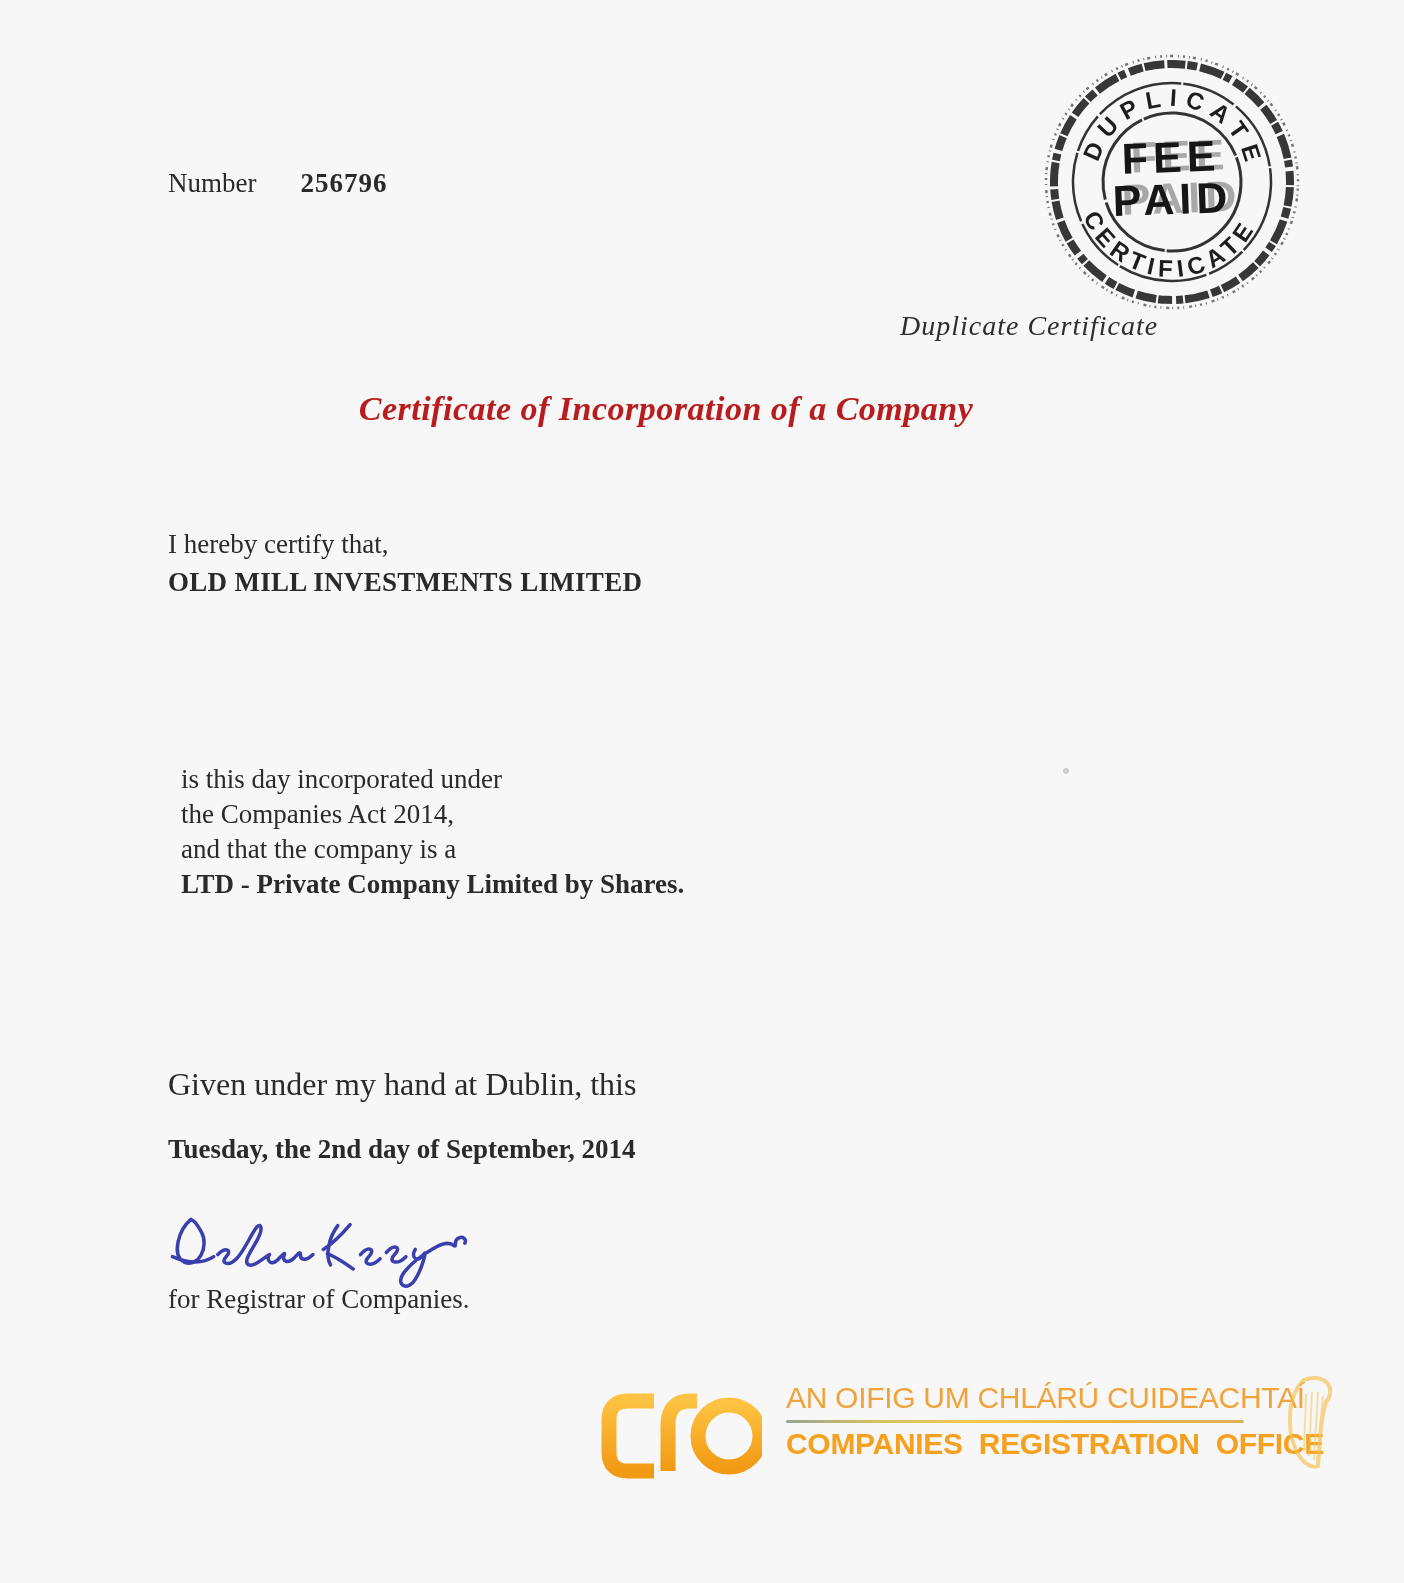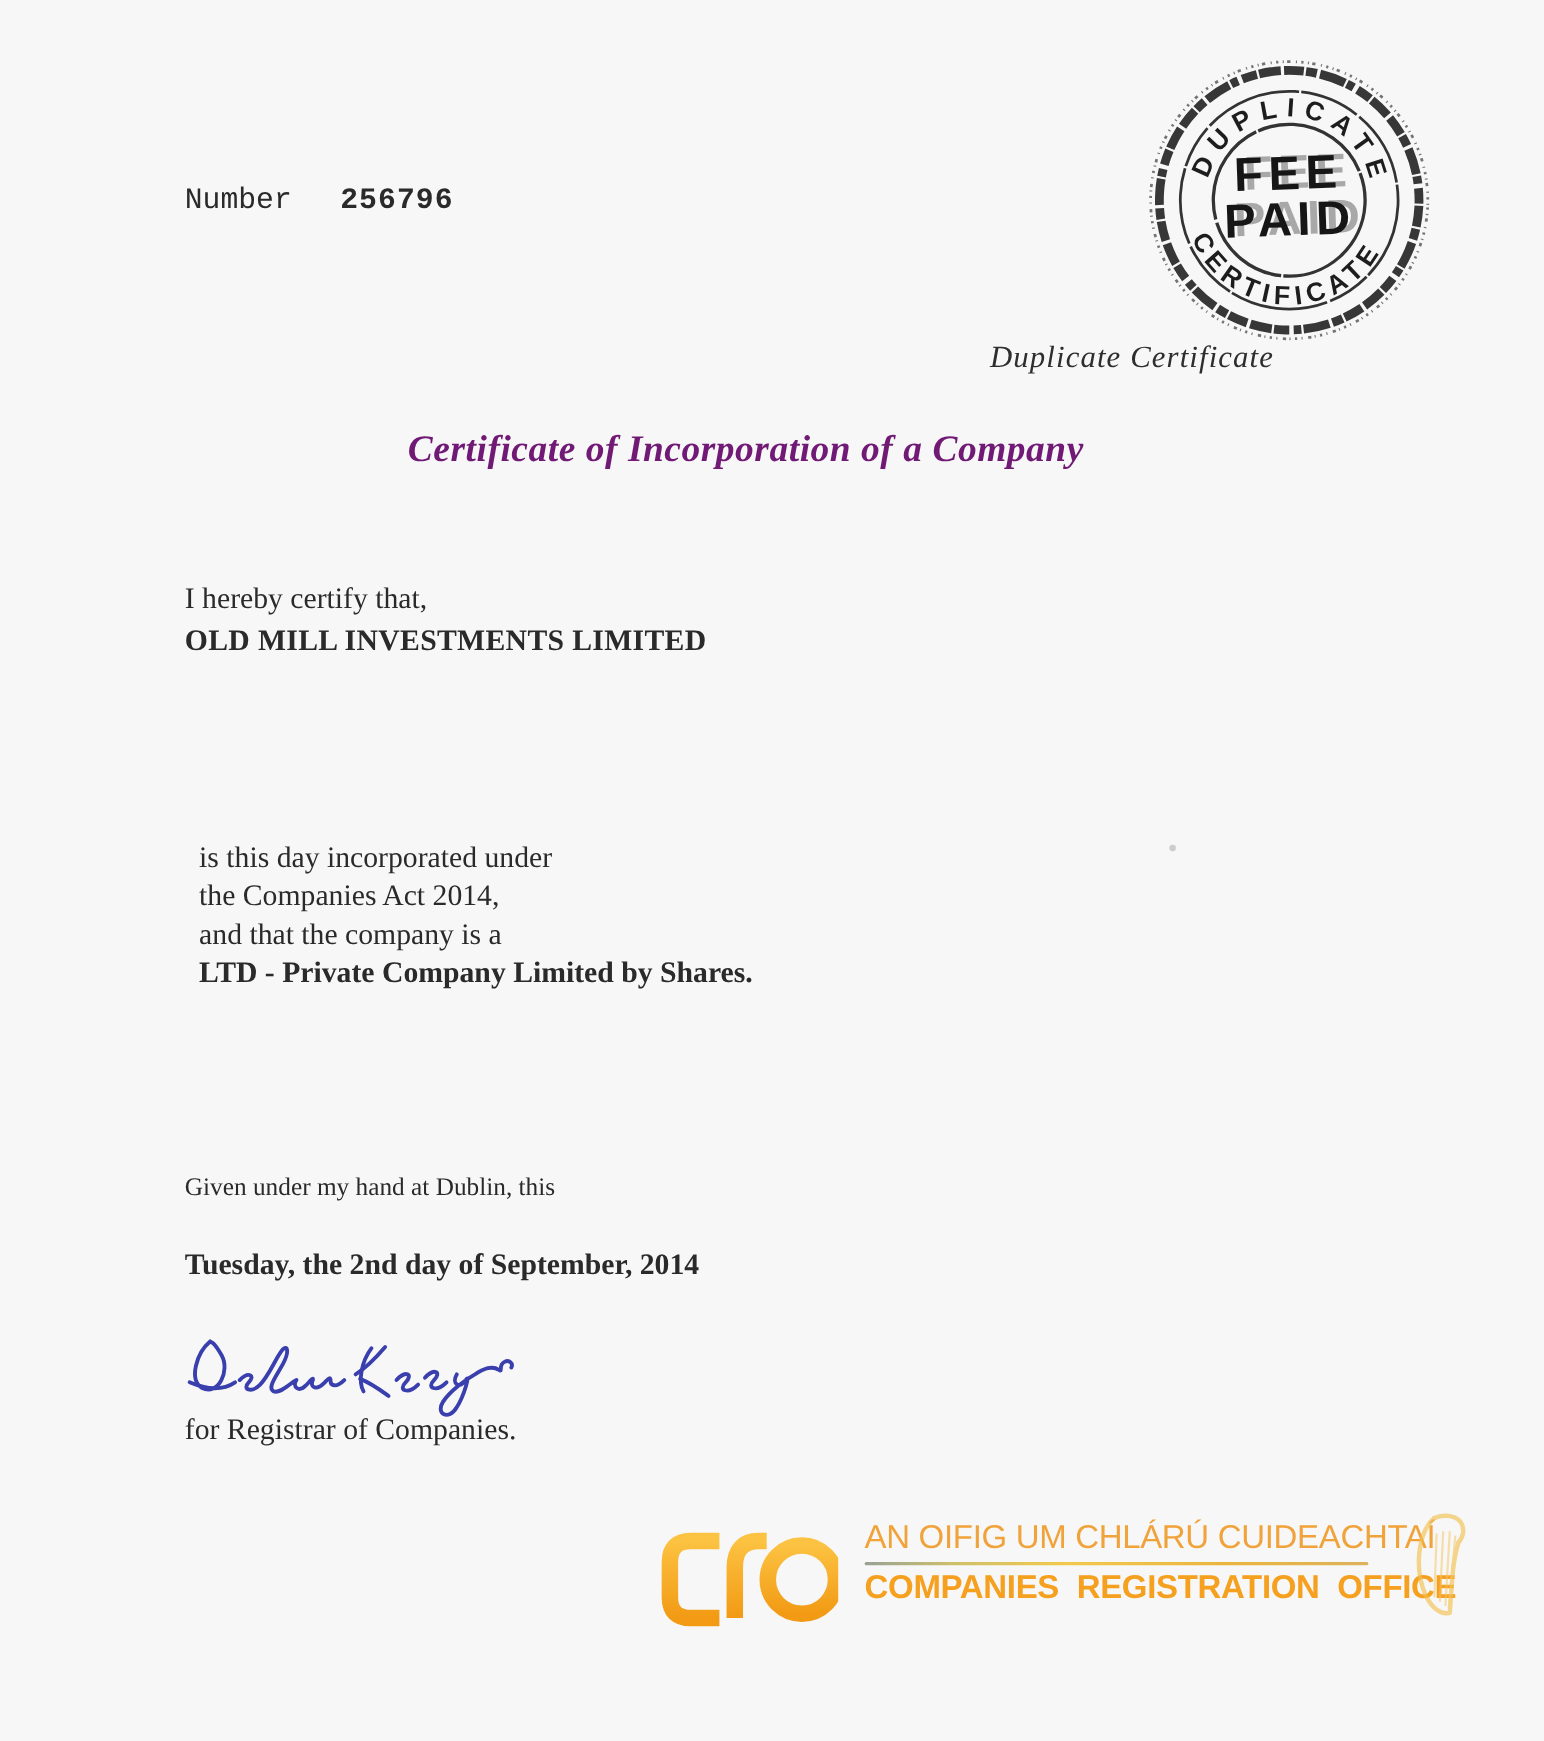--- a/index.html
+++ b/index.html
@@ -7,42 +7,42 @@
     position:relative;
     width:1404px;height:1583px;
     background:#f7f7f7;
     font-family:"Liberation Serif", serif;
     color:#2a2a2a;
     overflow:hidden;
   }
   .abs{position:absolute;}
 
   
-  .number-row{left:168px;top:168px;font-size:27px;font-family:Liberation Mono, monospace;}
+  .number-row{left:168px;top:168px;font-size:27px;}
   .number-row .num-value{font-weight:bold;margin-left:44px;letter-spacing:1px;}
 
   
   .stamp-wrap{left:1040px;top:50px;width:264px;height:264px;}
   .stamp-caption{left:900px;top:310px;width:348px;text-align:left;
     font-style:italic;font-size:28px;color:#2e2e2e;letter-spacing:1px;}
 
   
-  .doc-title{left:12px;top:390px;width:1332px;text-align:center;
-    font-size:34px;font-weight:bold;font-style:italic;color:#701a75;letter-spacing:.5px;}
+  .doc-title{left:0;top:390px;width:1332px;text-align:center;
+    font-size:34px;font-weight:bold;font-style:italic;color:#b91c1c;letter-spacing:.5px;}
 
   
   .certify{left:168px;top:525px;font-size:27px;line-height:38px;}
   .company-name{font-weight:bold;letter-spacing:.3px;}
 
   
   .body-block{left:181px;top:762px;font-size:27px;line-height:35px;}
   .body-bold{font-weight:bold;}
 
   
-  .given-line{left:168px;top:1066px;font-size:23px;}
+  .given-line{left:168px;top:1066px;font-size:32px;}
   .date-line{left:168px;top:1118px;font-size:27px;font-weight:bold;margin-top:16px;}
   .registrar-line{left:168px;top:1284px;font-size:27px;}
 
   
   .signature{left:160px;top:1202px;width:310px;height:100px;}
 
   
   .speck{left:1063px;top:768px;width:6px;height:6px;border-radius:50%;
     background:#9a9a9a;opacity:.45;}
 

